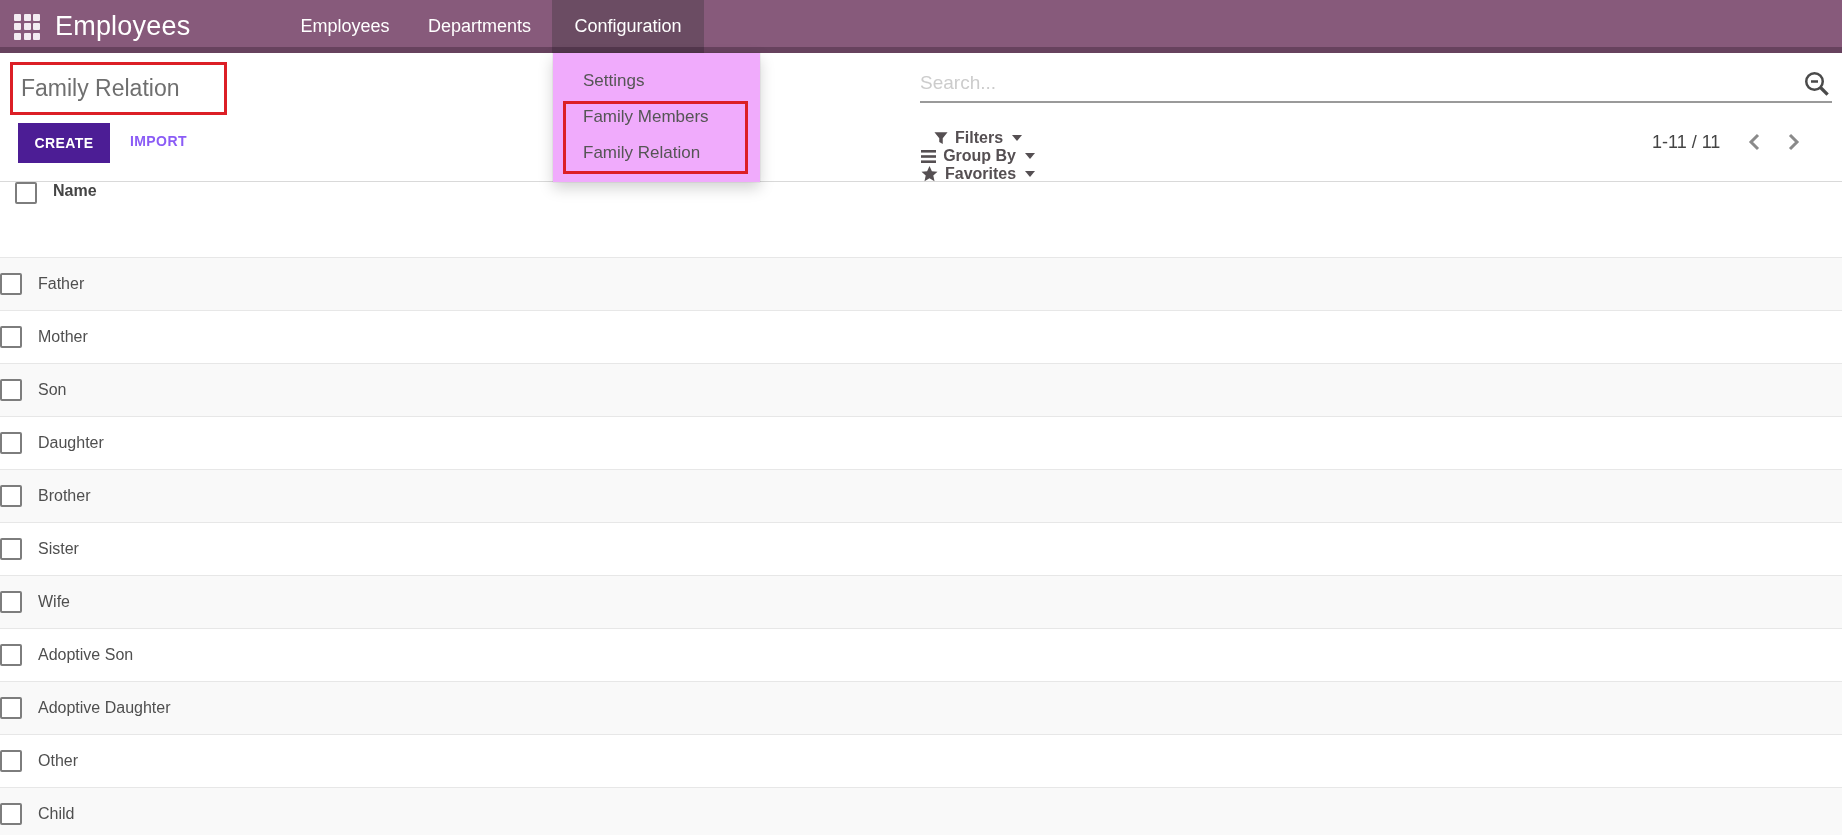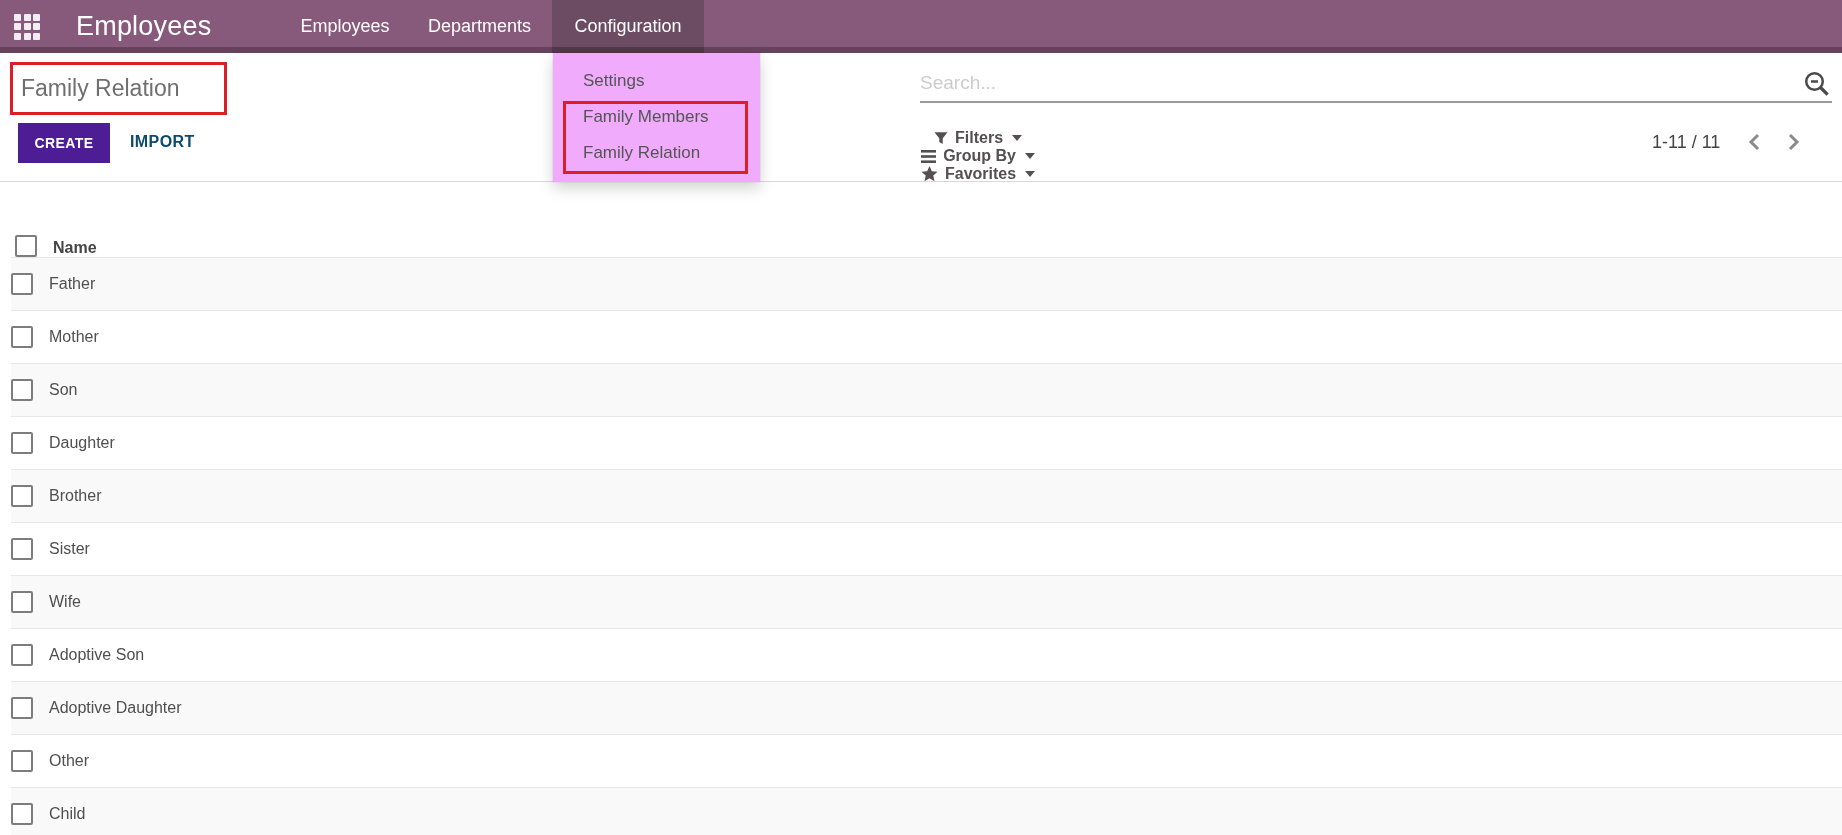--- a/index.html
+++ b/index.html
@@ -5,21 +5,21 @@
   * { box-sizing: border-box; margin: 0; padding: 0; }
   html,body { width:1842px; height:835px; }
   body {
     font-family: "Liberation Sans", sans-serif;
     background:#fff; position:relative; overflow:hidden;
   }
 
   
   .topbar {
     position:relative; height:53px; background:#875a7b;
-    display:flex; align-items:center; z-index:40;gap:21px;
+    display:flex; align-items:center; z-index:40;
   }
   .topbar::after {
     content:""; position:absolute; left:0; right:0; bottom:0; height:6px;
     background:rgba(20,5,20,0.28); pointer-events:none;
   }
   .apps-grid { margin-left:14px; width:26px; height:26px; display:grid;
     grid-template-columns:repeat(3,7px); grid-template-rows:repeat(3,7px);
     gap:2.5px; cursor:pointer; padding-bottom:0; }
   .apps-grid span { background:#f3ecf2; border-radius:1px; }
   .brand { color:#fff; font-size:27px; font-weight:500; margin-left:15px; letter-spacing:.2px; }
@@ -48,21 +48,21 @@
 
   
   .control-panel { position:relative; height:128px; }
   .title-box { position:absolute; left:10px; top:9px; width:217px; height:53px;
     border:3px solid #dc1f26; display:flex; align-items:center; padding-left:8px; }
   .page-title { font-size:23px; color:#6f6f6f; white-space:nowrap; }
   .create-btn { position:absolute; left:18px; top:70px; width:92px; height:40px;
     background:#4c1d95; border:none; color:#fff; font-family:inherit;
     font-size:14px; font-weight:bold; letter-spacing:.4px; cursor:pointer; }
   .import-btn { position:absolute; left:130px; top:80px; background:none; border:none;
-    color:#0c4a6e; font-family:inherit; font-size:16px; font-weight:bold;
+    color:#8b5cf6; font-family:inherit; font-size:14px; font-weight:bold;
     letter-spacing:.4px; cursor:pointer; }
 
   .search-box { position:absolute; left:920px; top:8px; width:912px; height:42px;
     border-bottom:2px solid #9a9a9a; display:flex; align-items:flex-end; }
   .search-input { flex:1; border:none; outline:none; font-family:inherit;
     font-size:19px; color:#555; height:36px; background:transparent; }
   .search-input::placeholder { color:#ccc; }
   .search-zoom { width:32px; height:32px; display:flex; align-items:flex-end;
     justify-content:flex-end; cursor:pointer; padding-bottom:2px; }
 
@@ -77,26 +77,26 @@
   .pager { position:absolute; left:1652px; top:74px; height:30px;
     display:flex; align-items:center; }
   .pager-range { font-size:18px; color:#444; }
   .pager-btn { border:none; background:none; cursor:pointer; display:flex;
     align-items:center; padding:0; }
   .pager-prev { margin-left:28px; }
   .pager-next { margin-left:26px; }
 
   
   .list-header { height:76px; border-top:1px solid #d9d9d9;
-    display:flex; align-items:flex-end; padding-left:15px; }
+    display:flex; align-items:flex-start; padding-left:15px; }
   .cb { width:22px; height:22px; border:2px solid #7d7d7d; border-radius:2px;
     background:#fff; margin-right:16px; flex:none; cursor:pointer; }
   .col-label { font-size:16px; font-weight:bold; color:#454545; }
   .list-row { height:53px; display:flex; align-items:center; 
-    border-top:1px solid #e7e7e7; font-size:16px; color:#4f4f4f; cursor:pointer;margin-left:11px; }
+    border-top:1px solid #e7e7e7; font-size:16px; color:#4f4f4f; cursor:pointer; }
   .list-rows .list-row:nth-child(odd) { background:#f9f9f9; }
 </style>
 </head>
 <body>
 
 <header class="topbar">
   <div class="apps-grid">
     <span></span>
       <span></span>
       <span></span>

